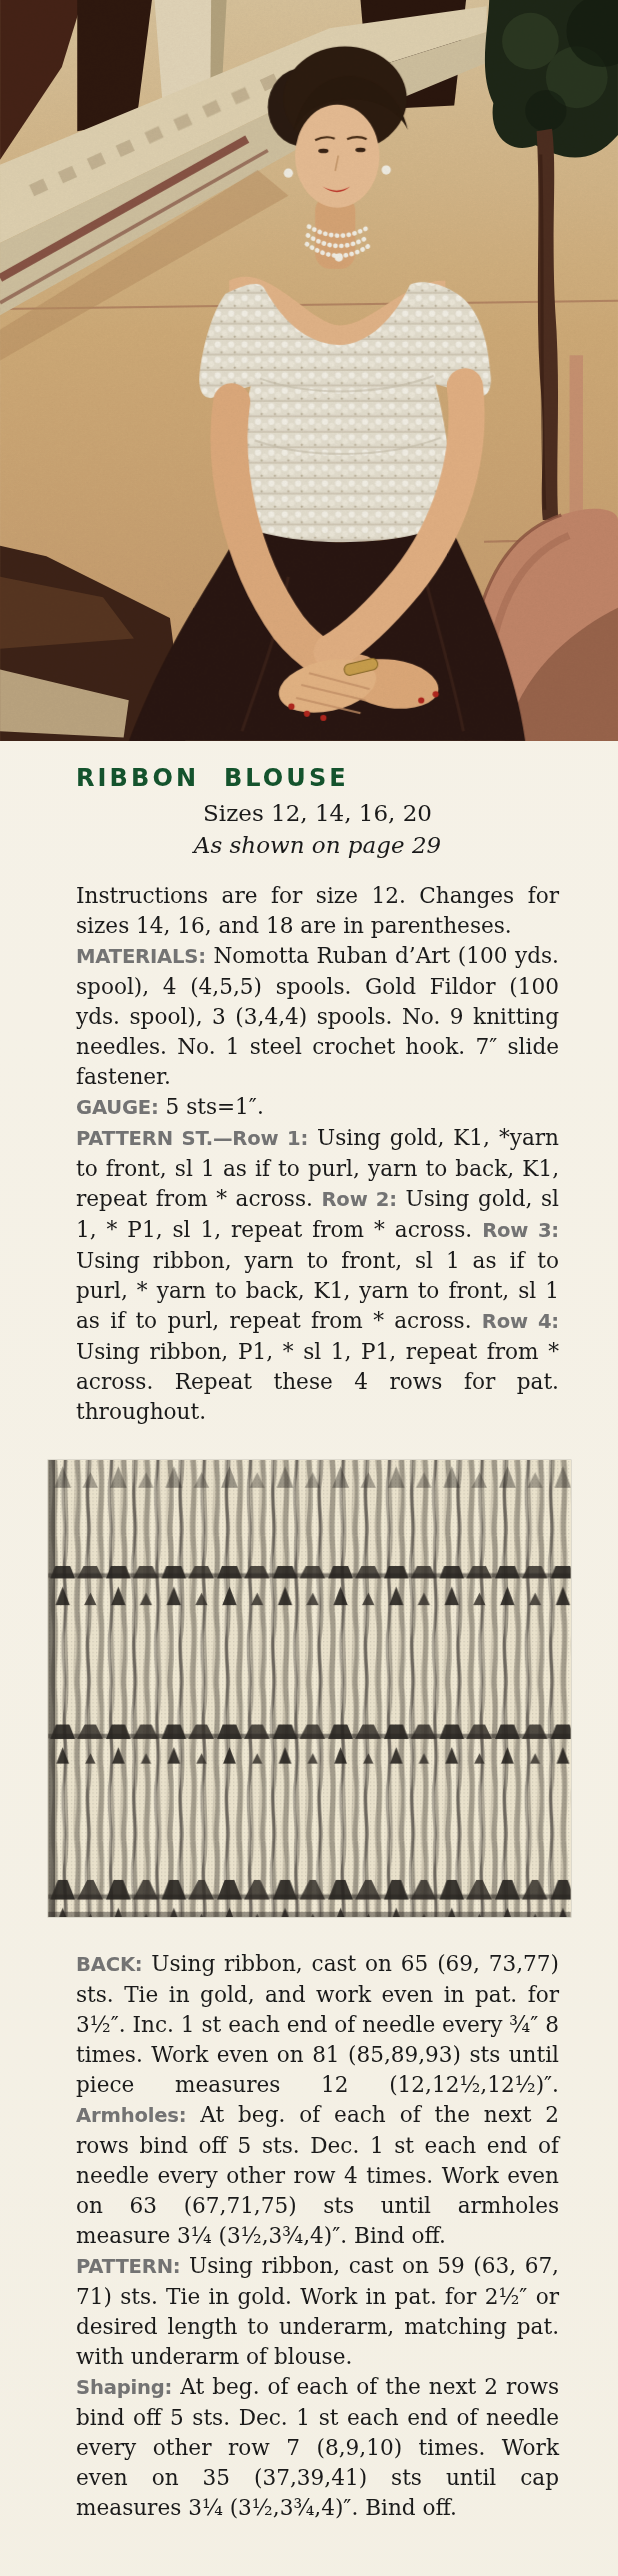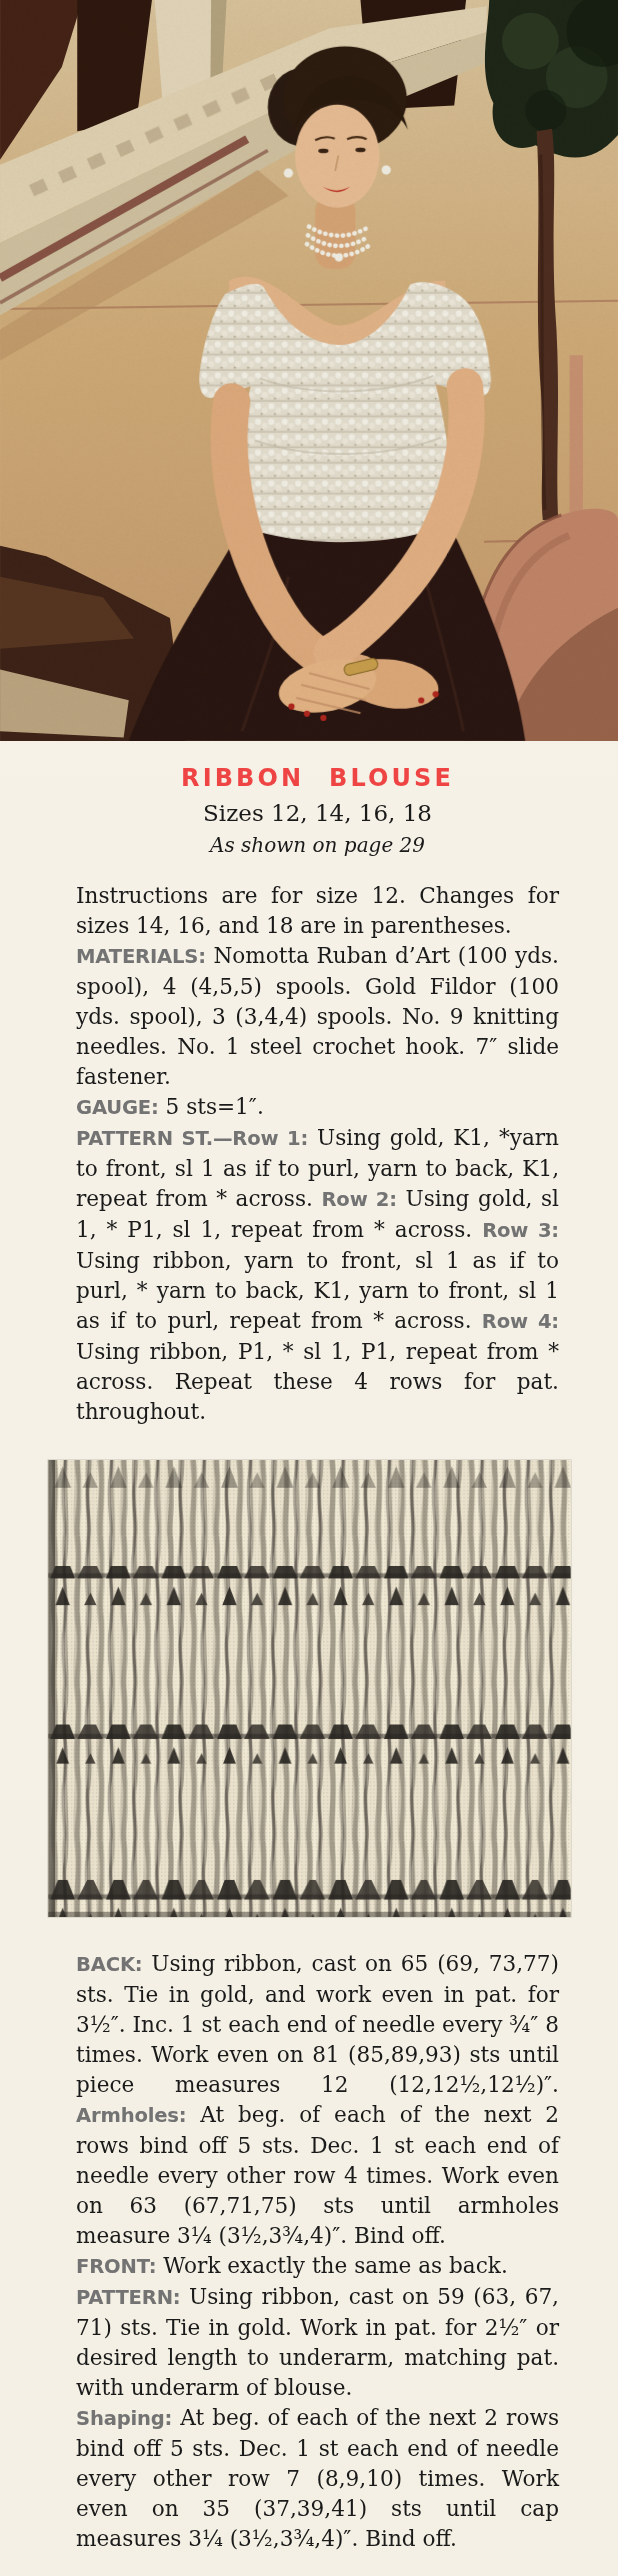--- a/index.html
+++ b/index.html
@@ -6,26 +6,26 @@
   body{
     width:618px;height:3065px;overflow:hidden;position:relative;
     background:linear-gradient(#f6f2e8,#f3efe3);
     font-family:"DejaVu Serif", serif;color:#1a1a1a;
   }
   .page{width:618px;height:3065px;position:relative;}
   .photo-wrap{width:618px;height:741px;overflow:hidden;display:block;}
   .photo-wrap svg{display:block;}
   .content{padding:0 59px 0 76px;}
   h1.title{
-    margin:24px 0 0 0;text-align:center;
+    margin:24px 0 0 0;text-align:left;
     font-family:"DejaVu Sans", sans-serif;font-weight:bold;
-    font-size:24px;line-height:27px;letter-spacing:3.1px;word-spacing:13.4px;color:#ef4444;
+    font-size:24px;line-height:27px;letter-spacing:3.1px;word-spacing:13.4px;color:#14532d;
   }
   .sizes{margin-top:8.2px;text-align:center;font-size:23px;line-height:27px;}
-  .shown{margin-top:5.2px;text-align:center;font-size:20px;line-height:27px;font-style:italic;}
+  .shown{margin-top:5.2px;text-align:center;font-size:23px;line-height:27px;font-style:italic;}
   .col{margin-top:22px;}
   .col p{margin:0;font-size:21.6px;line-height:30px;text-align:justify;}
   .col p span.b{
     font-family:"DejaVu Sans", sans-serif;font-weight:bold;font-size:19.6px;
     letter-spacing:-0.2px;color:#737373;
   }
   .swatch-wrap{display:block;margin:33px 0 32px -28px;width:523px;height:457px;}
   .swatch-wrap svg{display:block;box-shadow:0 0 0 0.5px rgba(60,55,40,.25);}
 </style>
 </head>
@@ -151,21 +151,21 @@
             <circle cx="846" cy="1348" r="6"></circle>
         </g>
       </g>
 
       <rect width="1200" height="1439" filter="url(#grain)" opacity="0.07"></rect>
     </svg>
   </div>
 
   <div class="content">
     <h1 class="title">RIBBON BLOUSE</h1>
-    <div class="sizes">Sizes 12, 14, 16, 18</div>
+    <div class="sizes">Sizes 12, 14, 16, 20</div>
     <div class="shown">As shown on page 29</div>
 
     <div class="col">
       <p><span>Instructions are for size 12. Changes for sizes 14, 16, and 18 are in parentheses.</span></p>
       <p><span class="b">MATERIALS:</span><span> Nomotta Ruban d’Art (100 yds. spool), 4 (4,5,5) spools. Gold Fildor (100 yds. spool), 3 (3,4,4) spools. No. 9 knitting needles. No. 1 steel crochet hook. 7″ slide fastener.</span></p>
       <p><span class="b">GAUGE:</span><span> 5 sts=1″.</span></p>
       <p><span class="b">PATTERN ST.—Row 1:</span><span> Using gold, K1, *yarn to front, sl 1 as if to purl, yarn to back, K1, repeat from * across. </span><span class="b">Row 2:</span><span> Using gold, sl 1, * P1, sl 1, repeat from * across. </span><span class="b">Row 3:</span><span> Using ribbon, yarn to front, sl 1 as if to purl, * yarn to back, K1, yarn to front, sl 1 as if to purl, repeat from * across. </span><span class="b">Row 4:</span><span> Using ribbon, P1, * sl 1, P1, repeat from * across. Repeat these 4 rows for pat. throughout.</span></p>
     </div>
 
     <div class="swatch-wrap" role="img" aria-label="Black-and-white close-up photograph of the ribbon pattern stitch showing vertical ribbon loops and dark horizontal stitch bands.">
@@ -199,20 +199,19 @@
         <rect y="514" width="1015" height="76" fill="url(#tri)"></rect>
         <rect y="816" width="1015" height="72" fill="url(#tri)"></rect>
         <rect width="13" height="888" fill="#2e2b26" opacity="0.6"></rect>
         <rect y="878" width="1015" height="10" fill="#2e2b26" opacity="0.45"></rect>
         <rect width="1015" height="888" fill="url(#dots)"></rect>
       </svg>
     </div>
 
     <div class="col" style="margin-top:0;">
       <p><span class="b">BACK:</span><span> Using ribbon, cast on 65 (69, 73,77) sts. Tie in gold, and work even in pat. for 3½″. Inc. 1 st each end of needle every ¾″ 8 times. Work even on 81 (85,89,93) sts until piece measures 12 (12,12½,12½)″. </span><span class="b">Armholes:</span><span> At beg. of each of the next 2 rows bind off 5 sts. Dec. 1 st each end of needle every other row 4 times. Work even on 63 (67,71,75) sts until armholes measure 3¼ (3½,3¾,4)″. Bind off.</span></p>
-      <p><span class="b">FRONT:</span><span> Work exactly the same as back.</span></p>
       <p><span class="b">PATTERN:</span><span> Using ribbon, cast on 59 (63, 67, 71) sts. Tie in gold. Work in pat. for 2½″ or desired length to underarm, matching pat. with underarm of blouse.</span></p>
       <p><span class="b">Shaping:</span><span> At beg. of each of the next 2 rows bind off 5 sts. Dec. 1 st each end of needle every other row 7 (8,9,10) times. Work even on 35 (37,39,41) sts until cap measures 3¼ (3½,3¾,4)″. Bind off.</span></p>
 
     </div>
   </div>
 </div>
 
 
 </body></html>

